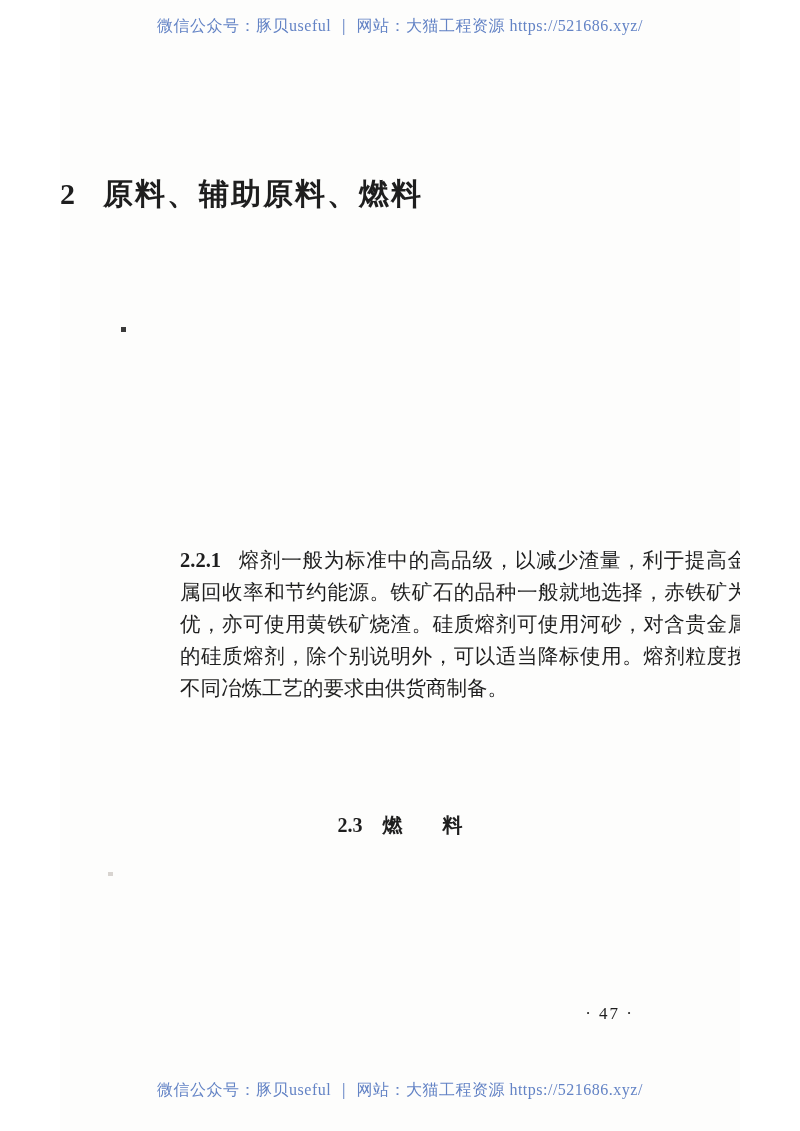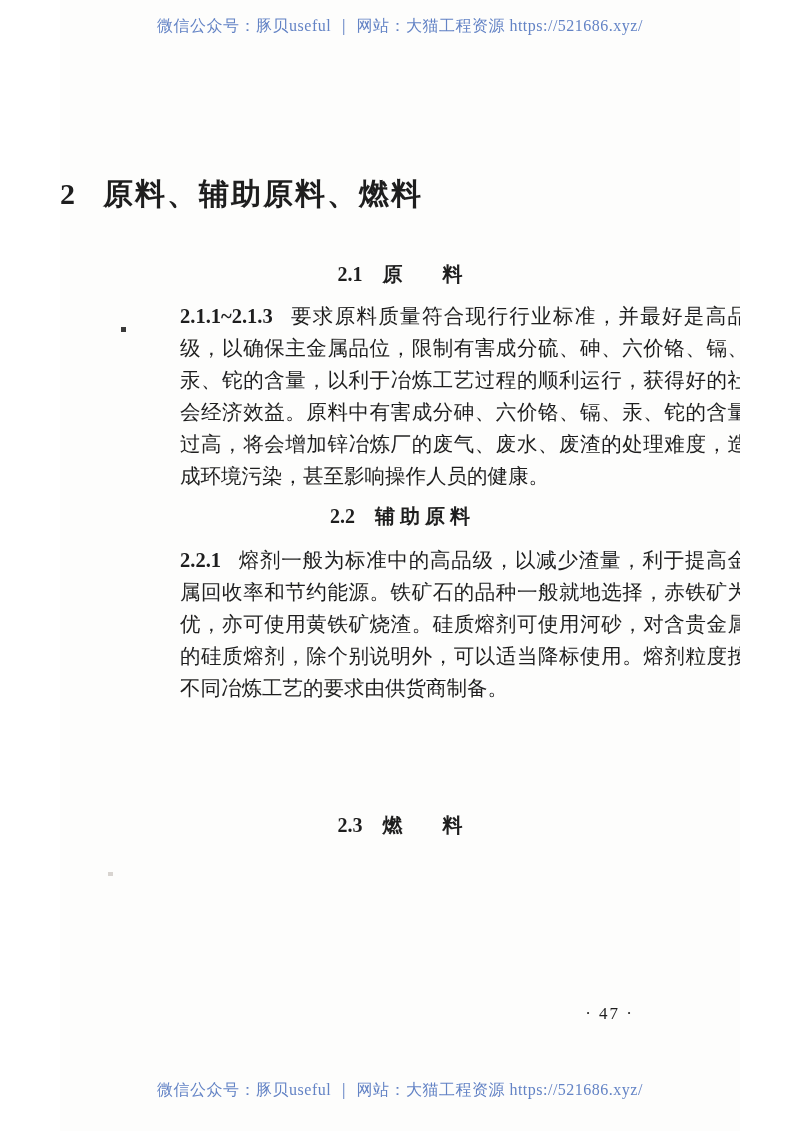--- a/index.html
+++ b/index.html
@@ -79,31 +79,22 @@
 <div class="page">
 
   <div class="watermark wm-top">
     <span>微信公众号：豚贝useful ｜ 网站：大猫工程资源 https://521686.xyz/</span>
   </div>
 
   <div class="chapter-title">
     <span class="chap-num">2</span><span>原料、辅助原料、燃料</span>
   </div>
 
-  <div class="section-heading sh-1">
-    <span class="sec-num">2.1</span><span>原　　料</span>
-  </div>
 
-  <div class="body-block bb-1">
-    <p class="para"><span class="pnum">2.1.1~2.1.3</span><span>要求原料质量符合现行行业标准，并最好是高品级，以确保主金属品位，限制有害成分硫、砷、六价铬、镉、汞、铊的含量，以利于冶炼工艺过程的顺利运行，获得好的社会经济效益。原料中有害成分砷、六价铬、镉、汞、铊的含量过高，将会增加锌冶炼厂的废气、废水、废渣的处理难度，造成环境污染，甚至影响操作人员的健康。</span></p>
-  </div>
 
-  <div class="section-heading sh-2">
-    <span class="sec-num">2.2</span><span>辅 助 原 料</span>
-  </div>
 
   <div class="body-block bb-2">
     <p class="para"><span class="pnum">2.2.1</span><span>熔剂一般为标准中的高品级，以减少渣量，利于提高金属回收率和节约能源。铁矿石的品种一般就地选择，赤铁矿为优，亦可使用黄铁矿烧渣。硅质熔剂可使用河砂，对含贵金属的硅质熔剂，除个别说明外，可以适当降标使用。熔剂粒度按不同冶炼工艺的要求由供货商制备。</span></p>
   </div>
 
   <div class="section-heading sh-3">
     <span class="sec-num">2.3</span><span>燃　　料</span>
   </div>
 
 

